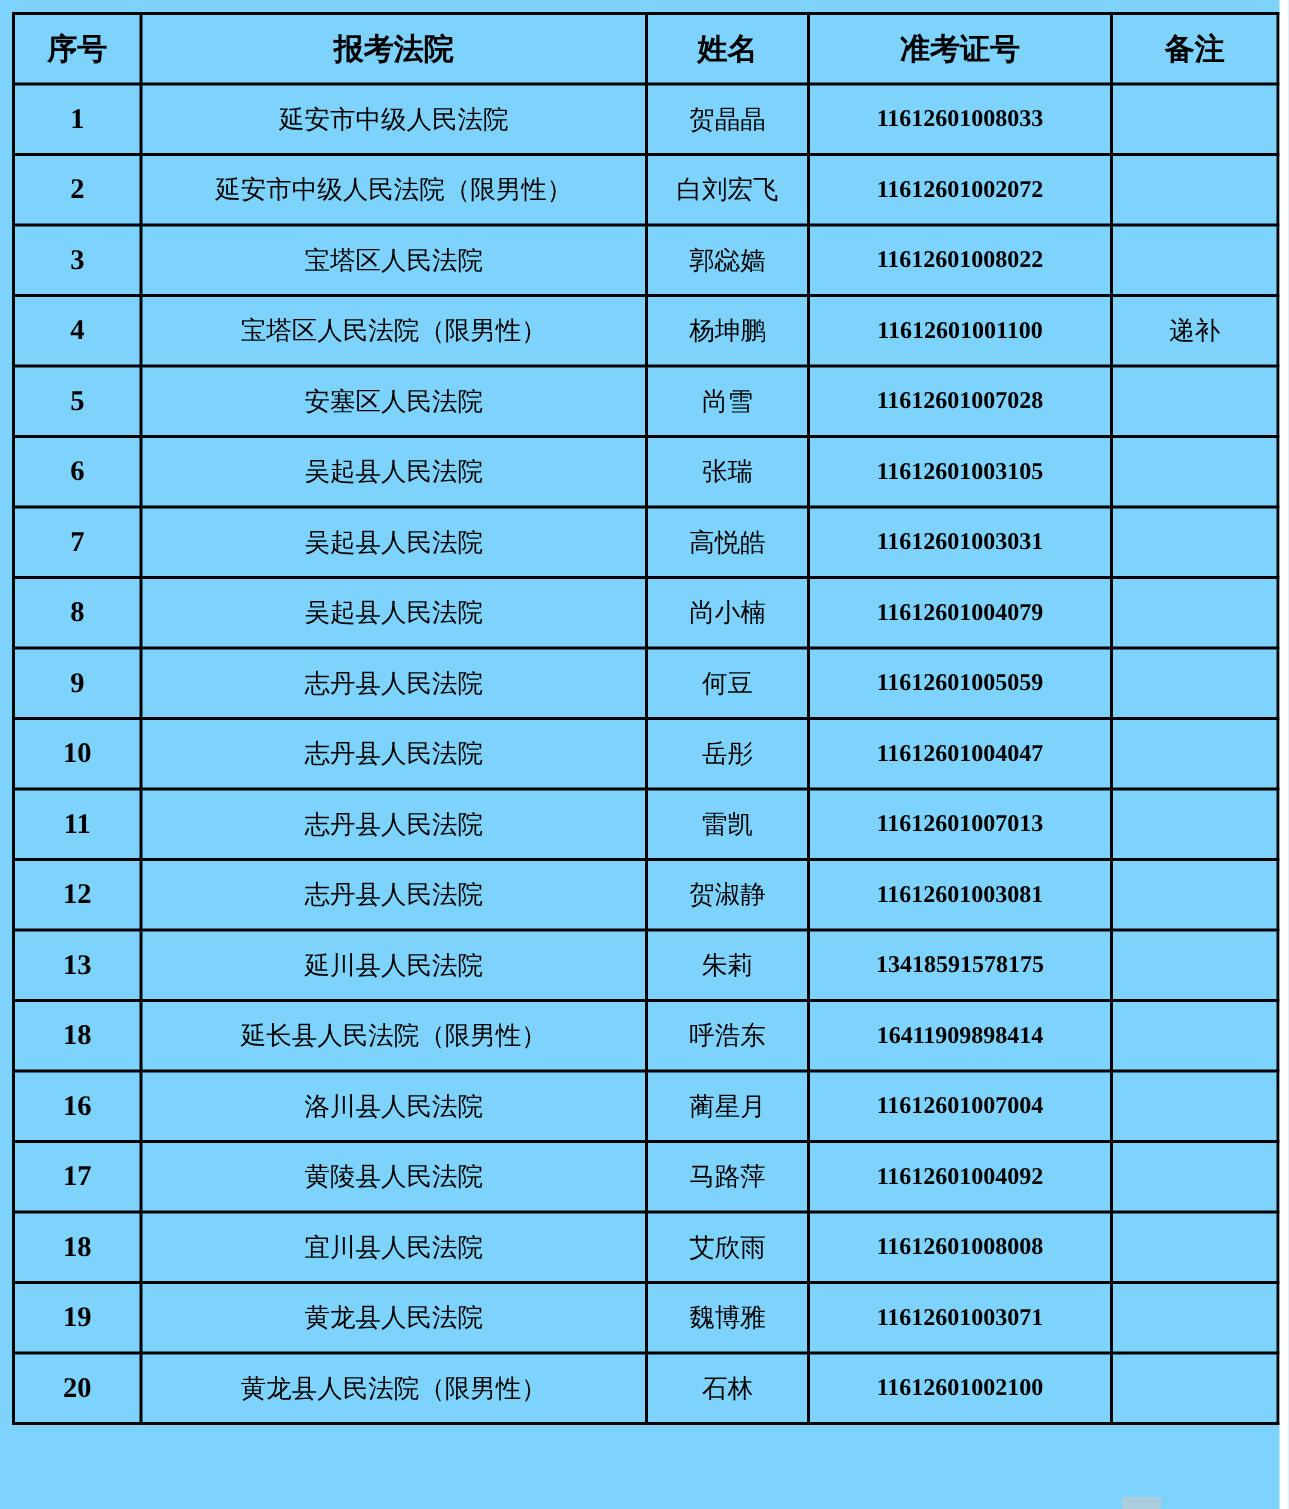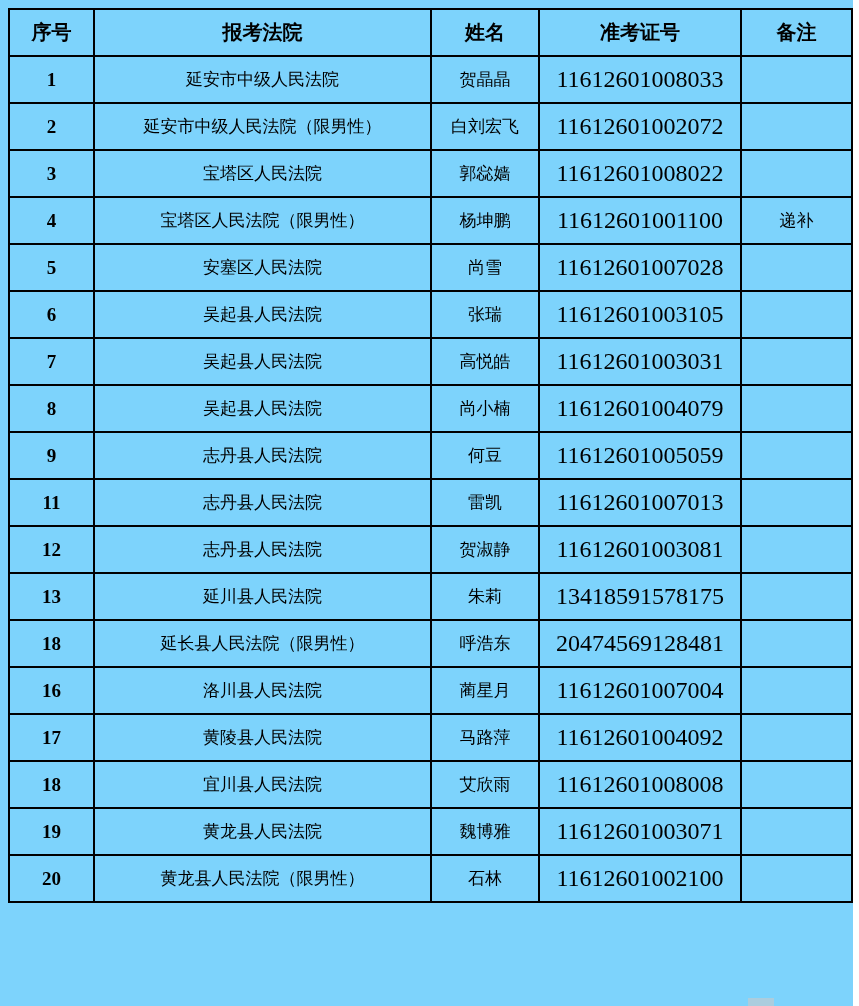--- a/index.html
+++ b/index.html
@@ -47,22 +47,23 @@
   col.c-remark { width: 111px; }
   td.cell-no {
     font-weight: bold;
     font-size: 19px;
     font-family: "Liberation Serif", "DejaVu Serif", serif;
   }
   td.cell-court, td.cell-name, td.cell-remark {
     font-size: 17px;
   }
   td.cell-ticket {
-    font-size: 24px;
+    font-size: 16px;
     font-family: "Liberation Serif", "DejaVu Serif", serif;
+    font-weight: bold;
   }
   .artifact-bottom {
     position: absolute;
     left: 748px;
     top: 998px;
     width: 26px;
     height: 8px;
     background: #c9c9c9;
     opacity: 0.6;
   }
@@ -147,20 +148,27 @@
       <td class="cell-remark"></td>
     </tr>
         <tr>
       <td class="cell-no">9</td>
       <td class="cell-court">志丹县人民法院</td>
       <td class="cell-name">何豆</td>
       <td class="cell-ticket">11612601005059</td>
       <td class="cell-remark"></td>
     </tr>
         <tr>
+      <td class="cell-no">10</td>
+      <td class="cell-court">志丹县人民法院</td>
+      <td class="cell-name">岳彤</td>
+      <td class="cell-ticket">11612601004047</td>
+      <td class="cell-remark"></td>
+    </tr>
+        <tr>
       <td class="cell-no">11</td>
       <td class="cell-court">志丹县人民法院</td>
       <td class="cell-name">雷凯</td>
       <td class="cell-ticket">11612601007013</td>
       <td class="cell-remark"></td>
     </tr>
         <tr>
       <td class="cell-no">12</td>
       <td class="cell-court">志丹县人民法院</td>
       <td class="cell-name">贺淑静</td>
@@ -171,21 +179,21 @@
       <td class="cell-no">13</td>
       <td class="cell-court">延川县人民法院</td>
       <td class="cell-name">朱莉</td>
       <td class="cell-ticket">13418591578175</td>
       <td class="cell-remark"></td>
     </tr>
         <tr>
       <td class="cell-no">18</td>
       <td class="cell-court">延长县人民法院（限男性）</td>
       <td class="cell-name">呼浩东</td>
-      <td class="cell-ticket">20474569128481</td>
+      <td class="cell-ticket">16411909898414</td>
       <td class="cell-remark"></td>
     </tr>
         <tr>
       <td class="cell-no">16</td>
       <td class="cell-court">洛川县人民法院</td>
       <td class="cell-name">蔺星月</td>
       <td class="cell-ticket">11612601007004</td>
       <td class="cell-remark"></td>
     </tr>
         <tr>

